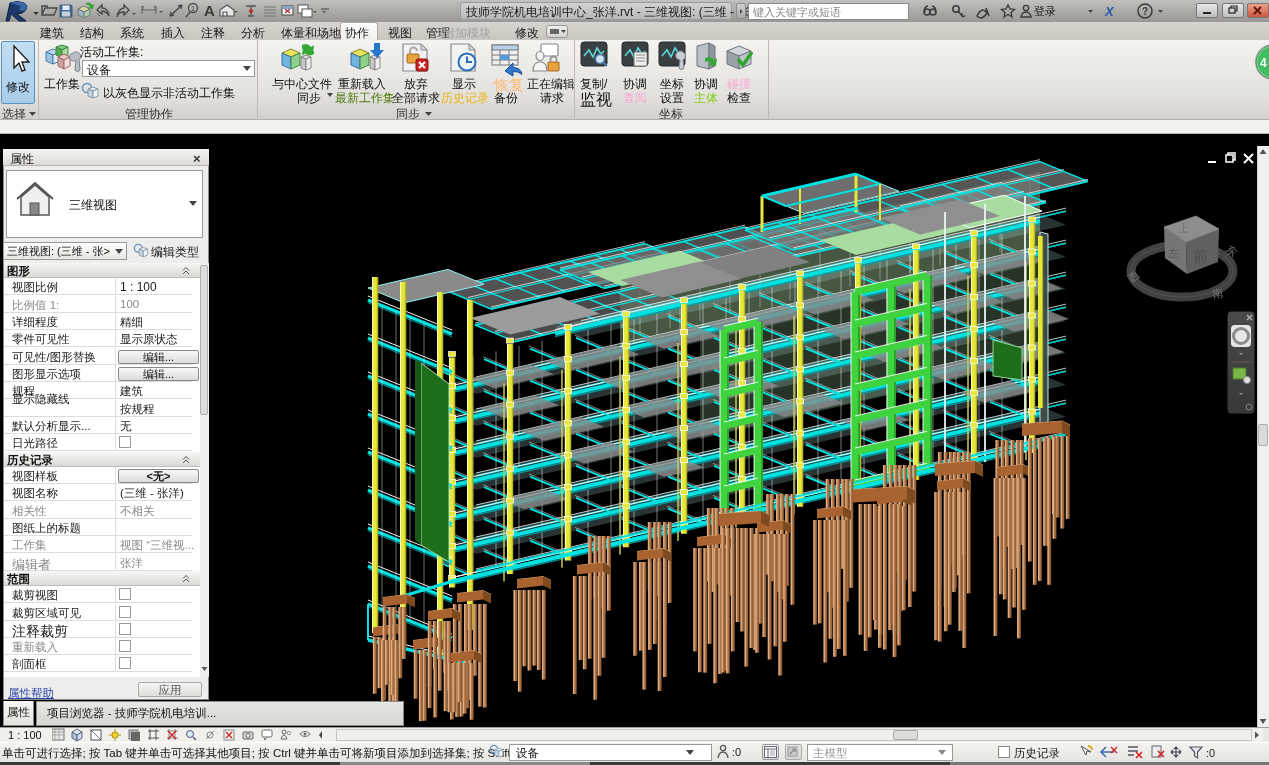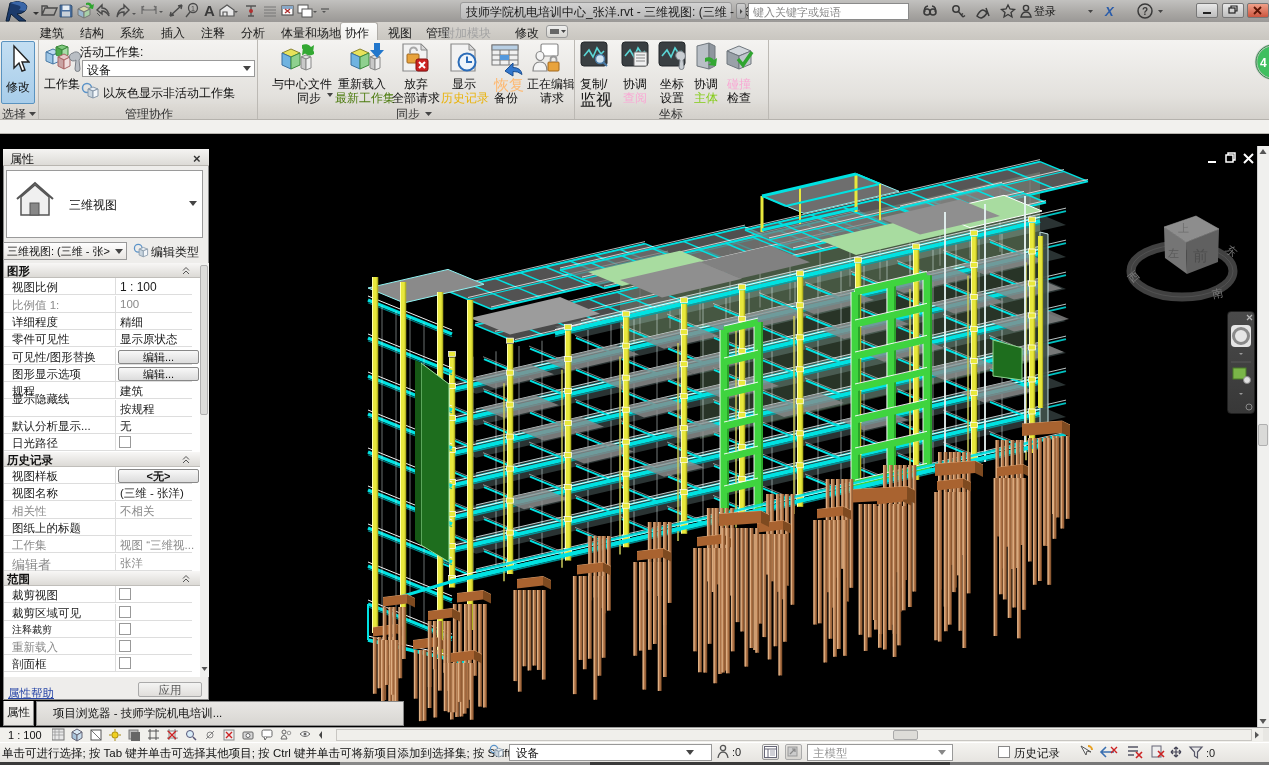--- a/index.html
+++ b/index.html
@@ -1829,39 +1829,39 @@
 <div style="position:absolute;left:4px;top:602px;width:188px;height:1px;background:#dddddd"></div>
 <div style="position:absolute;left:115px;top:586px;width:1px;height:17px;background:#dddddd"></div>
 <div style="position:absolute;left:12px;top:588px;font-size:11.5px;color:#1a1a1a">裁剪视图</div>
 <div style="position:absolute;left:119px;top:588px;width:12px;height:12px;background:#fff;border:1px solid #999"></div>
 <div style="position:absolute;left:4px;top:620px;width:188px;height:1px;background:#dddddd"></div>
 <div style="position:absolute;left:115px;top:604px;width:1px;height:17px;background:#dddddd"></div>
 <div style="position:absolute;left:12px;top:606px;font-size:11.5px;color:#1a1a1a">裁剪区域可见</div>
 <div style="position:absolute;left:119px;top:606px;width:12px;height:12px;background:#fff;border:1px solid #999"></div>
 <div style="position:absolute;left:4px;top:637px;width:188px;height:1px;background:#dddddd"></div>
 <div style="position:absolute;left:115px;top:621px;width:1px;height:17px;background:#dddddd"></div>
-<div style="position:absolute;left:12px;top:623px;font-size:10px;color:#1a1a1a">注释裁剪</div>
+<div style="position:absolute;left:12px;top:623px;font-size:14px;color:#1a1a1a">注释裁剪</div>
 <div style="position:absolute;left:119px;top:623px;width:12px;height:12px;background:#fff;border:1px solid #999"></div>
 <div style="position:absolute;left:4px;top:654px;width:188px;height:1px;background:#dddddd"></div>
 <div style="position:absolute;left:115px;top:638px;width:1px;height:17px;background:#dddddd"></div>
 <div style="position:absolute;left:12px;top:640px;font-size:11.5px;color:#8a8a8a">重新载入</div>
 <div style="position:absolute;left:119px;top:640px;width:12px;height:12px;background:#fff;border:1px solid #999"></div>
 <div style="position:absolute;left:4px;top:671px;width:188px;height:1px;background:#dddddd"></div>
 <div style="position:absolute;left:115px;top:655px;width:1px;height:17px;background:#dddddd"></div>
 <div style="position:absolute;left:12px;top:657px;font-size:11.5px;color:#1a1a1a">剖面框</div>
 <div style="position:absolute;left:119px;top:657px;width:12px;height:12px;background:#fff;border:1px solid #999"></div>
 <div style="position:absolute;left:200px;top:263px;width:9px;height:414px;background:#f0f0ee"></div>
 <div style="position:absolute;left:200px;top:265px;width:8px;height:150px;background:#dcdcda;border:1px solid #b0b0b0;border-radius:2px"></div>
 <svg class="abs" style="left:200px;top:664px" width="9" height="10">
       <path d="M4.5 7 l3-4 h-6z" fill="#555"></path>
     </svg>
 <div style="position:absolute;left:8px;top:686px;font-size:11.5px;color:#2a48a8;text-decoration:underline">属性帮助</div>
 <div style="position:absolute;left:138px;top:682px;width:64px;height:15px;background:linear-gradient(#f4f4f3,#e0dedb);border:1px solid #aaa;border-radius:2px;font-size:11.5px;color:#555;text-align:center;line-height:14px">应用</div>
 <div style="position:absolute;left:3px;top:701px;width:31px;height:25px;background:linear-gradient(#f6f5f3,#e6e4e0);border:1px solid #8a8a8a;border-top:none;font-size:11.5px;color:#111;text-align:center;line-height:22px">属性</div>
-<div style="position:absolute;left:36px;top:701px;width:368px;height:25px;background:linear-gradient(#e9e7e4,#d8d6d2);border:1px solid #8a8a8a;border-top:1px solid #8a8a8a;font-size:11.5px;color:#111;text-align:left;line-height:22px;padding-left:16px">项目浏览器 - 技师学院机电培训...</div>
+<div style="position:absolute;left:36px;top:701px;width:368px;height:25px;background:linear-gradient(#e9e7e4,#d8d6d2);border:1px solid #8a8a8a;border-top:1px solid #8a8a8a;font-size:11.5px;color:#111;text-align:left;line-height:22px;padding-left:10px">项目浏览器 - 技师学院机电培训...</div>
 <div style="position:absolute;left:0;top:727px;width:1269px;height:15px;background:#f1f0ec;border-top:1px solid #9a9a9a"></div>
 <div style="position:absolute;left:8px;top:729px;font-size:11px;color:#111">1 : 100</div>
 <svg class="abs" style="left:52px;top:728px" width="280" height="14" viewBox="0 0 280 14">
       <rect x="0" y="1" width="12" height="11" fill="#e8e8e8" stroke="#777"></rect>
       <path d="M0 4 h12 M0 7 h12 M3 1 v11 M7 1 v11" stroke="#999" stroke-width="0.8"></path>
       <polygon points="20,4 25,1 30,4 25,7" fill="#d8e8f4" stroke="#667"></polygon>
       <polygon points="20,4 25,7 25,13 20,10" fill="#a8c4dc" stroke="#667"></polygon>
       <polygon points="30,4 25,7 25,13 30,10" fill="#c8dcec" stroke="#667"></polygon>
       <rect x="39" y="2" width="10" height="10" fill="#fff" stroke="#555"></rect>
       <path d="M39 2 l10 10" stroke="#555" stroke-width="0.8"></path>

